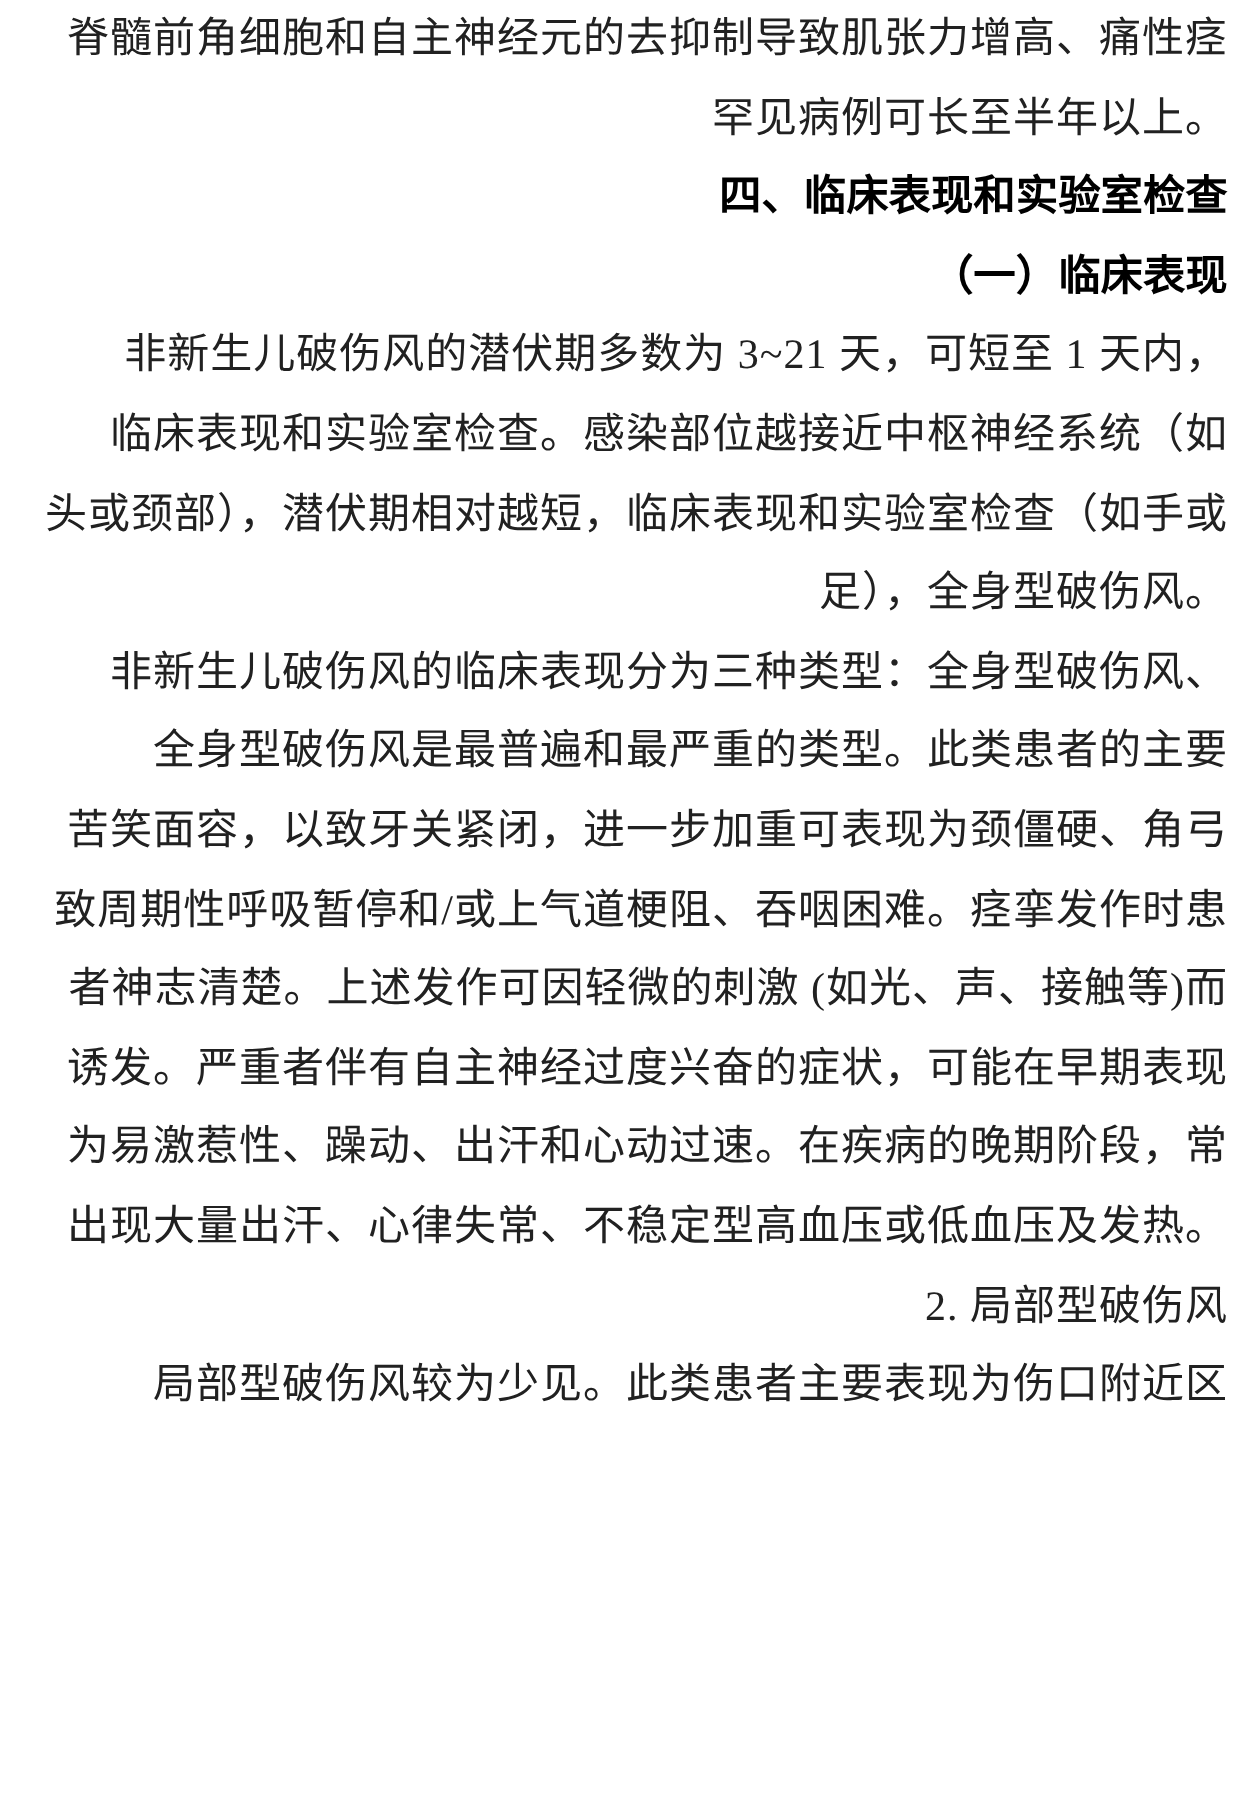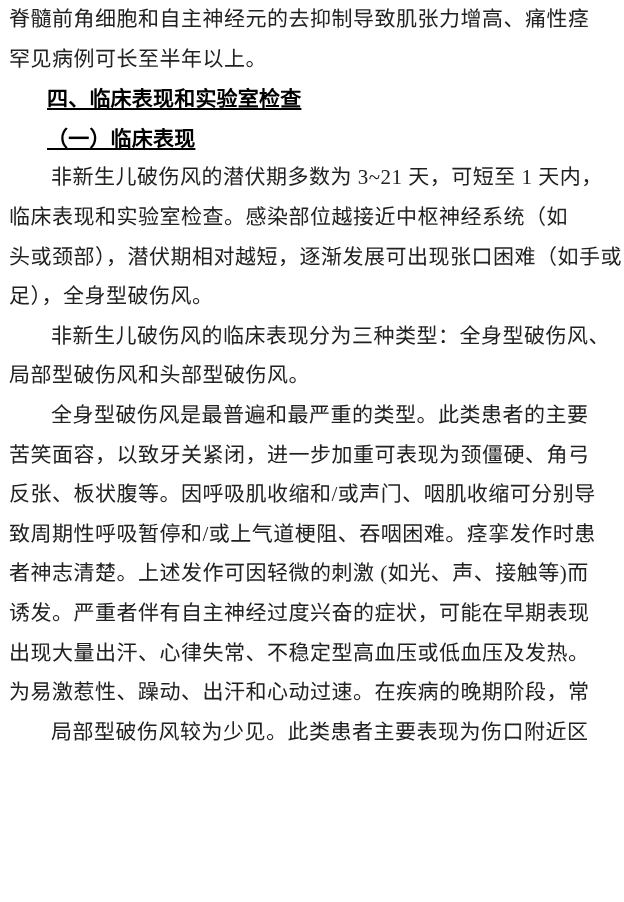--- a/index.html
+++ b/index.html
@@ -11,64 +11,63 @@
     height: 902px;
     background: var(--page-bg, #ffffff);
     overflow: hidden;
   }
   .page {
     box-sizing: border-box;
     width: 624px;
     height: 902px;
     padding: 0 10px 0 9px;
     background: var(--page-bg, #ffffff);
+    text-align: right;
   }
   .line {
     font-family: "Liberation Serif", "DejaVu Serif", serif;
     font-size: 21px;
     line-height: 39.6px;
     letter-spacing: 0.5px;
     color: var(--body-color, #212121);
     white-space: nowrap;
   }
   .line.indent {
     padding-left: 42px;
   }
   .line.heading1,
   .line.heading2 {
     font-family: "Liberation Sans", "DejaVu Sans", sans-serif;
     font-weight: 700;
     letter-spacing: 0.2px;
     color: var(--heading-color, #000000);
-    text-decoration: underline;
   }
   .line.heading1.indent,
   .line.heading2.indent {
     padding-left: 38px;
   }
   .line.numbered.indent {
     padding-left: 41px;
   }
 </style>
 </head>
 <body>
 
 <div class="page">
     <div class="line body">脊髓前角细胞和自主神经元的去抑制导致肌张力增高、痛性痉</div>
     <div class="line body">罕见病例可长至半年以上。</div>
     <div class="line heading1 indent">四、临床表现和实验室检查</div>
     <div class="line heading2 indent">（一）临床表现</div>
     <div class="line body indent">非新生儿破伤风的潜伏期多数为 3~21 天，可短至 1 天内，</div>
     <div class="line body">临床表现和实验室检查。感染部位越接近中枢神经系统（如</div>
-    <div class="line body">头或颈部），潜伏期相对越短，逐渐发展可出现张口困难（如手或</div>
+    <div class="line body">头或颈部），潜伏期相对越短，临床表现和实验室检查（如手或</div>
     <div class="line body">足），全身型破伤风。</div>
     <div class="line body indent">非新生儿破伤风的临床表现分为三种类型：全身型破伤风、</div>
-    <div class="line body">局部型破伤风和头部型破伤风。</div>
     <div class="line body indent">全身型破伤风是最普遍和最严重的类型。此类患者的主要</div>
     <div class="line body">苦笑面容，以致牙关紧闭，进一步加重可表现为颈僵硬、角弓</div>
-    <div class="line body">反张、板状腹等。因呼吸肌收缩和/或声门、咽肌收缩可分别导</div>
     <div class="line body">致周期性呼吸暂停和/或上气道梗阻、吞咽困难。痉挛发作时患</div>
     <div class="line body">者神志清楚。上述发作可因轻微的刺激 (如光、声、接触等)而</div>
     <div class="line body">诱发。严重者伴有自主神经过度兴奋的症状，可能在早期表现</div>
+    <div class="line body">为易激惹性、躁动、出汗和心动过速。在疾病的晚期阶段，常</div>
     <div class="line body">出现大量出汗、心律失常、不稳定型高血压或低血压及发热。</div>
-    <div class="line body">为易激惹性、躁动、出汗和心动过速。在疾病的晚期阶段，常</div>
+    <div class="line numbered indent">2. 局部型破伤风</div>
     <div class="line body indent">局部型破伤风较为少见。此类患者主要表现为伤口附近区</div>
   </div>
 
 </body></html>

